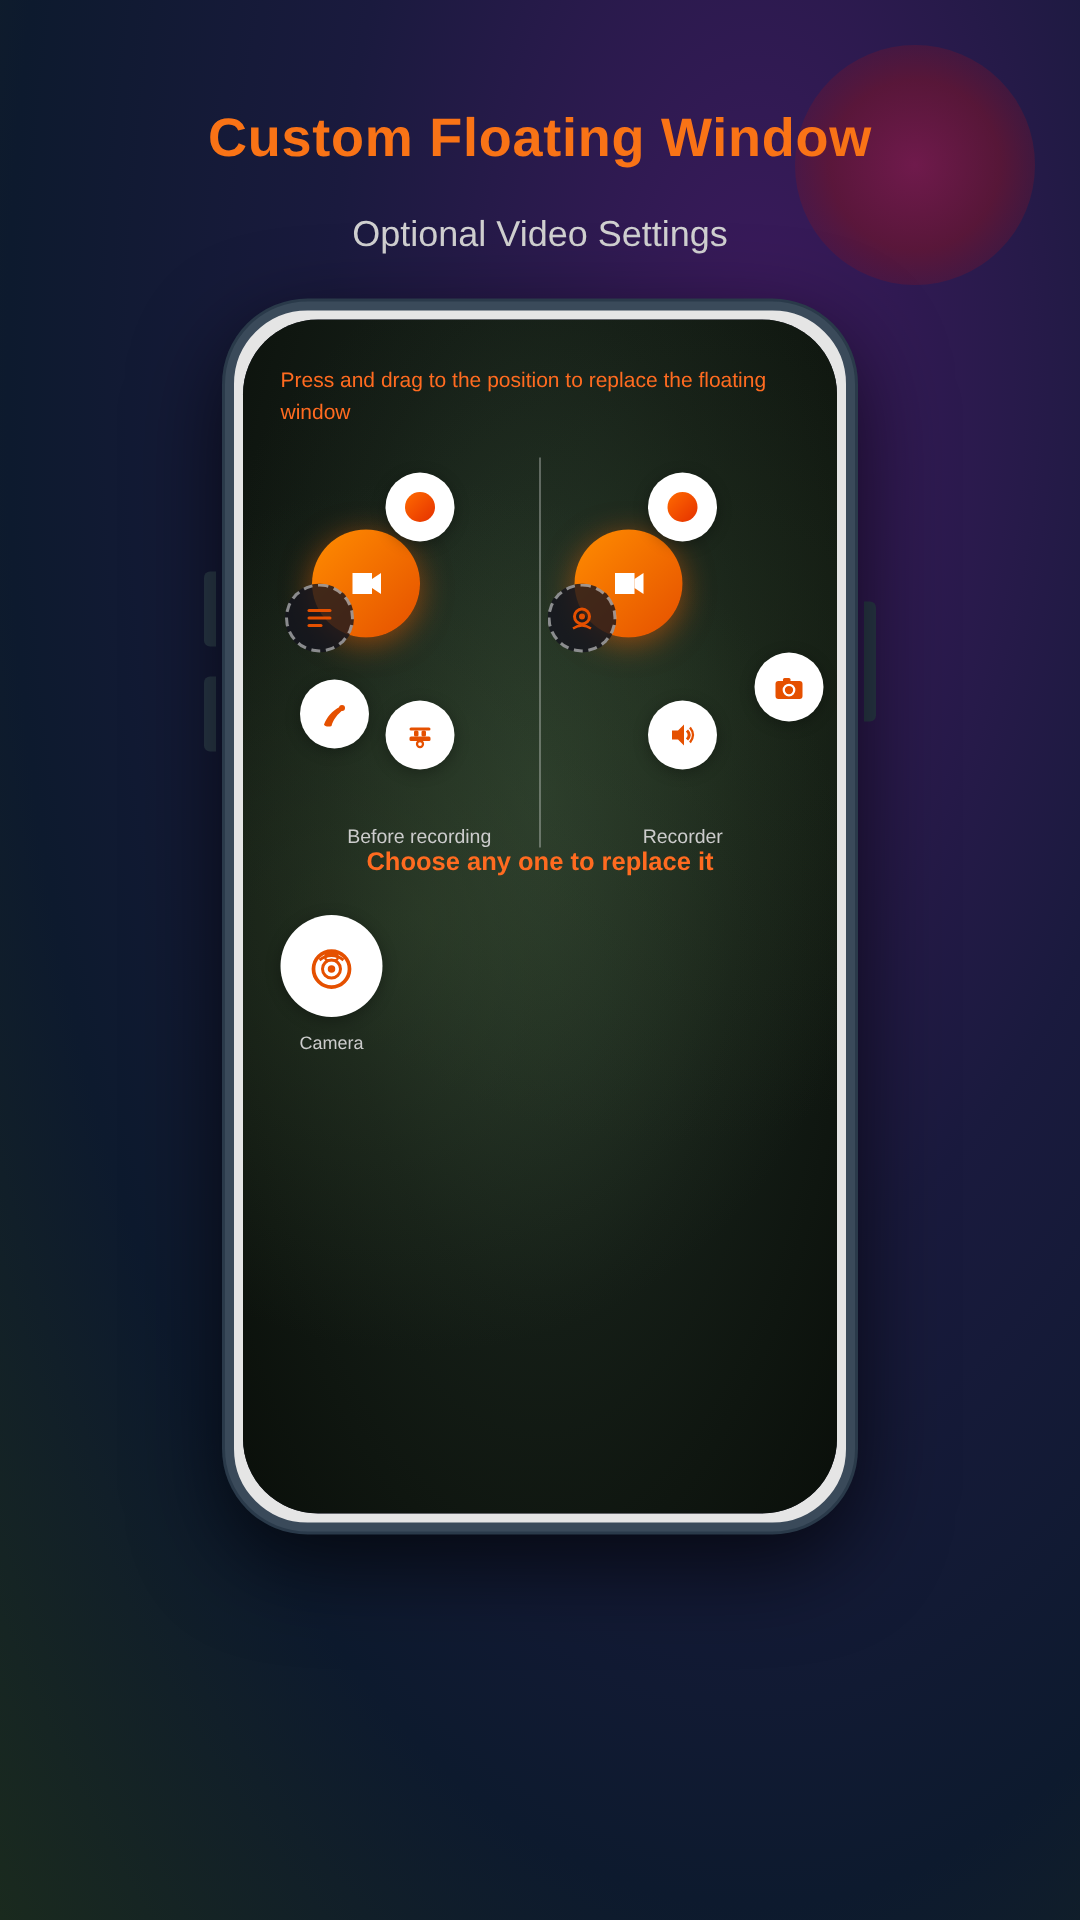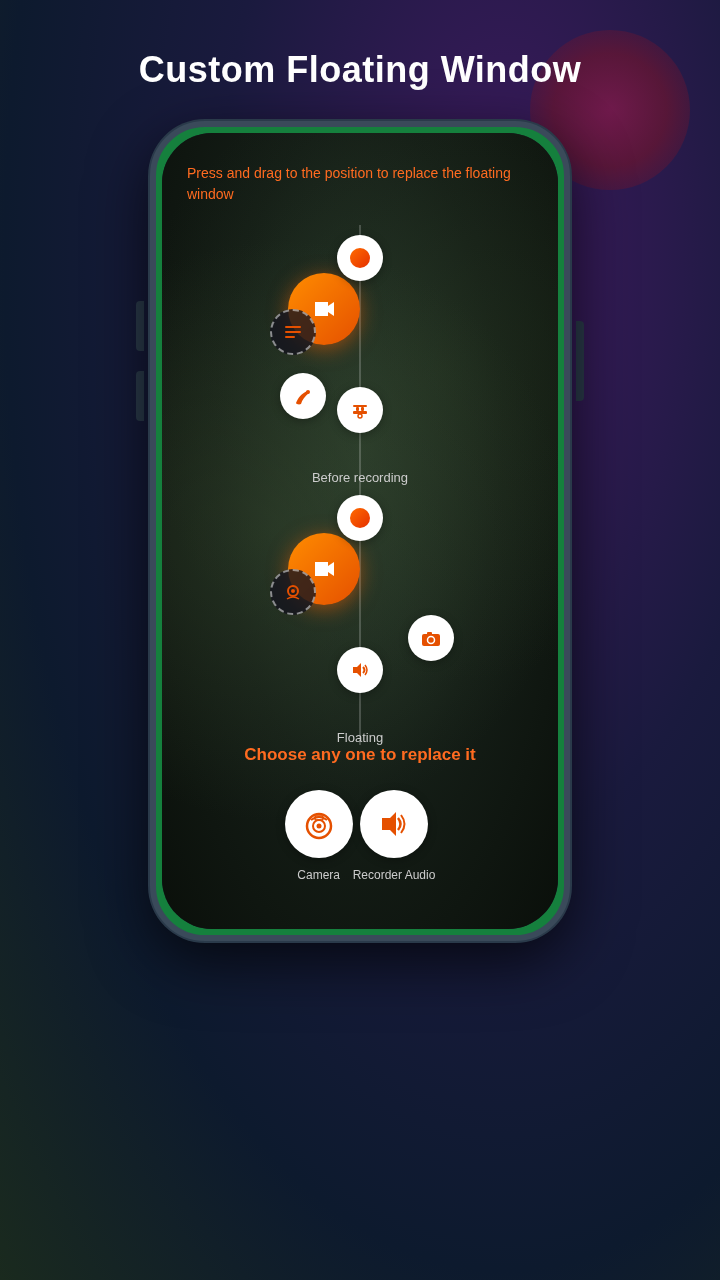--- a/index.html
+++ b/index.html
@@ -44,25 +44,25 @@
     .page-content {
       position: relative;
       z-index: 1;
       display: flex;
       flex-direction: column;
       align-items: center;
       height: 100%;
     }
 
     .title {
-      color: #ffffff;
+      color: #f97316;
       font-size: 36px;
       font-weight: 900;
       text-align: right;
-      margin-top: 49px;
+      margin-top: 71px;
       letter-spacing: 0.5px;
     }
 
     .subtitle {
       color: #d0d0d0;
       font-size: 24px;
       font-weight: 400;
       text-align: center;
       margin-top: 30px;
     }
@@ -70,21 +70,21 @@
     .phone-wrapper {
       position: relative;
       margin-top: 30px;
       width: 420px;
       height: 820px;
     }
 
     .phone-frame {
       position: absolute;
       inset: 0;
-      background: #15803d;
+      background: #e5e5e5;
       border-radius: 55px;
       border: 6px solid #3a4a5a;
       overflow: hidden;
       box-shadow: 0 0 0 2px #2a3a4a, 0 20px 60px rgba(0,0,0,0.7);
     }
 
     .phone-side-left {
       position: absolute;
       left: -14px;
       top: 180px;
@@ -153,21 +153,21 @@
       font-weight: 500;
       text-align: left;
       width: 100%;
       padding: 0 10px;
       margin-top: 10px;
       line-height: 1.5;
     }
 
     .floating-controls-area {
       display: flex;
-      flex-direction: column;
+      flex-direction: row;
       justify-content: flex-end;
       align-items: center;
       width: 100%;
       margin-top: 20px;
       position: relative;
     }
 
     .divider-line {
       position: absolute;
       left: 50%;
@@ -247,21 +247,21 @@
       color: #ff6b20;
       font-size: 17px;
       font-weight: 600;
       text-align: center;
     }
 
     
     .bottom-icons {
       display: flex;
       flex-direction: row;
-      justify-content: center;
+      justify-content: space-between;
       width: 100%;
       margin-top: 25px;
       padding: 0 10px;
     }
 
     .bottom-icon-item {
       display: flex;
       flex-direction: column;
       align-items: center;
       gap: 10px;
@@ -291,20 +291,21 @@
 </head>
 <body>
 
 <div class="bg-gradient"></div>
 <div class="bg-circle-top-right"></div>
 <div class="bg-circle-bottom-left"></div>
 
 <div class="page-content">
 
   <h1 class="title">Custom Floating Window</h1>
+  <p class="subtitle">Optional Video Settings</p>
 
   <div class="phone-wrapper">
     <div class="phone-side-left"></div>
     <div class="phone-side-left2"></div>
     <div class="phone-side-right"></div>
 
     <div class="phone-frame">
       <div class="phone-screen">
         <div class="phone-bg"></div>
         <div class="phone-bg-scene"></div>
@@ -391,21 +392,21 @@
 
                 <div class="cluster-item btn-small" style="left:77px; top:162px;">
                   <svg width="22" height="22" viewBox="0 0 22 22">
                     <polygon points="4,8 8,8 12,4 12,18 8,14 4,14" fill="#e55000"></polygon>
                     <path d="M14 8 Q17 11 14 14" stroke="#e55000" stroke-width="2" fill="none"></path>
                     <path d="M16 6 Q20 11 16 16" stroke="#e55000" stroke-width="1.5" fill="none"></path>
                   </svg>
                 </div>
 
               </div>
-              <span class="control-label">Floating</span>
+              <span class="control-label">Recorder</span>
             </div>
 
           </div>
 
           <p class="choose-text">Choose any one to replace it</p>
 
           <div class="bottom-icons">
 
             <div class="bottom-icon-item">
               <div class="bottom-icon-circle">
@@ -415,30 +416,20 @@
                   <circle cx="18" cy="20" r="2.5" fill="#e55000"></circle>
                   <path d="M10 14 Q18 8 26 14" stroke="#e55000" stroke-width="2" fill="none"></path>
                   <rect x="14" y="10" width="8" height="4" rx="1" fill="none" stroke="#e55000" stroke-width="1.5"></rect>
                 </svg>
               </div>
               <span class="bottom-icon-label">Camera</span>
             </div>
 
 
 
-            <div class="bottom-icon-item">
-              <div class="bottom-icon-circle">
-                <svg width="36" height="36" viewBox="0 0 36 36">
-                  <polygon points="6,12 14,12 20,6 20,30 14,24 6,24" fill="#e55000"></polygon>
-                  <path d="M22 12 Q27 18 22 24" stroke="#e55000" stroke-width="2.5" fill="none"></path>
-                  <path d="M25 9 Q32 18 25 27" stroke="#e55000" stroke-width="2" fill="none"></path>
-                </svg>
-              </div>
-              <span class="bottom-icon-label">Recorder Audio</span>
-            </div>
 
           </div>
 
         </div>
       </div>
     </div>
   </div>
 
 </div>
 

